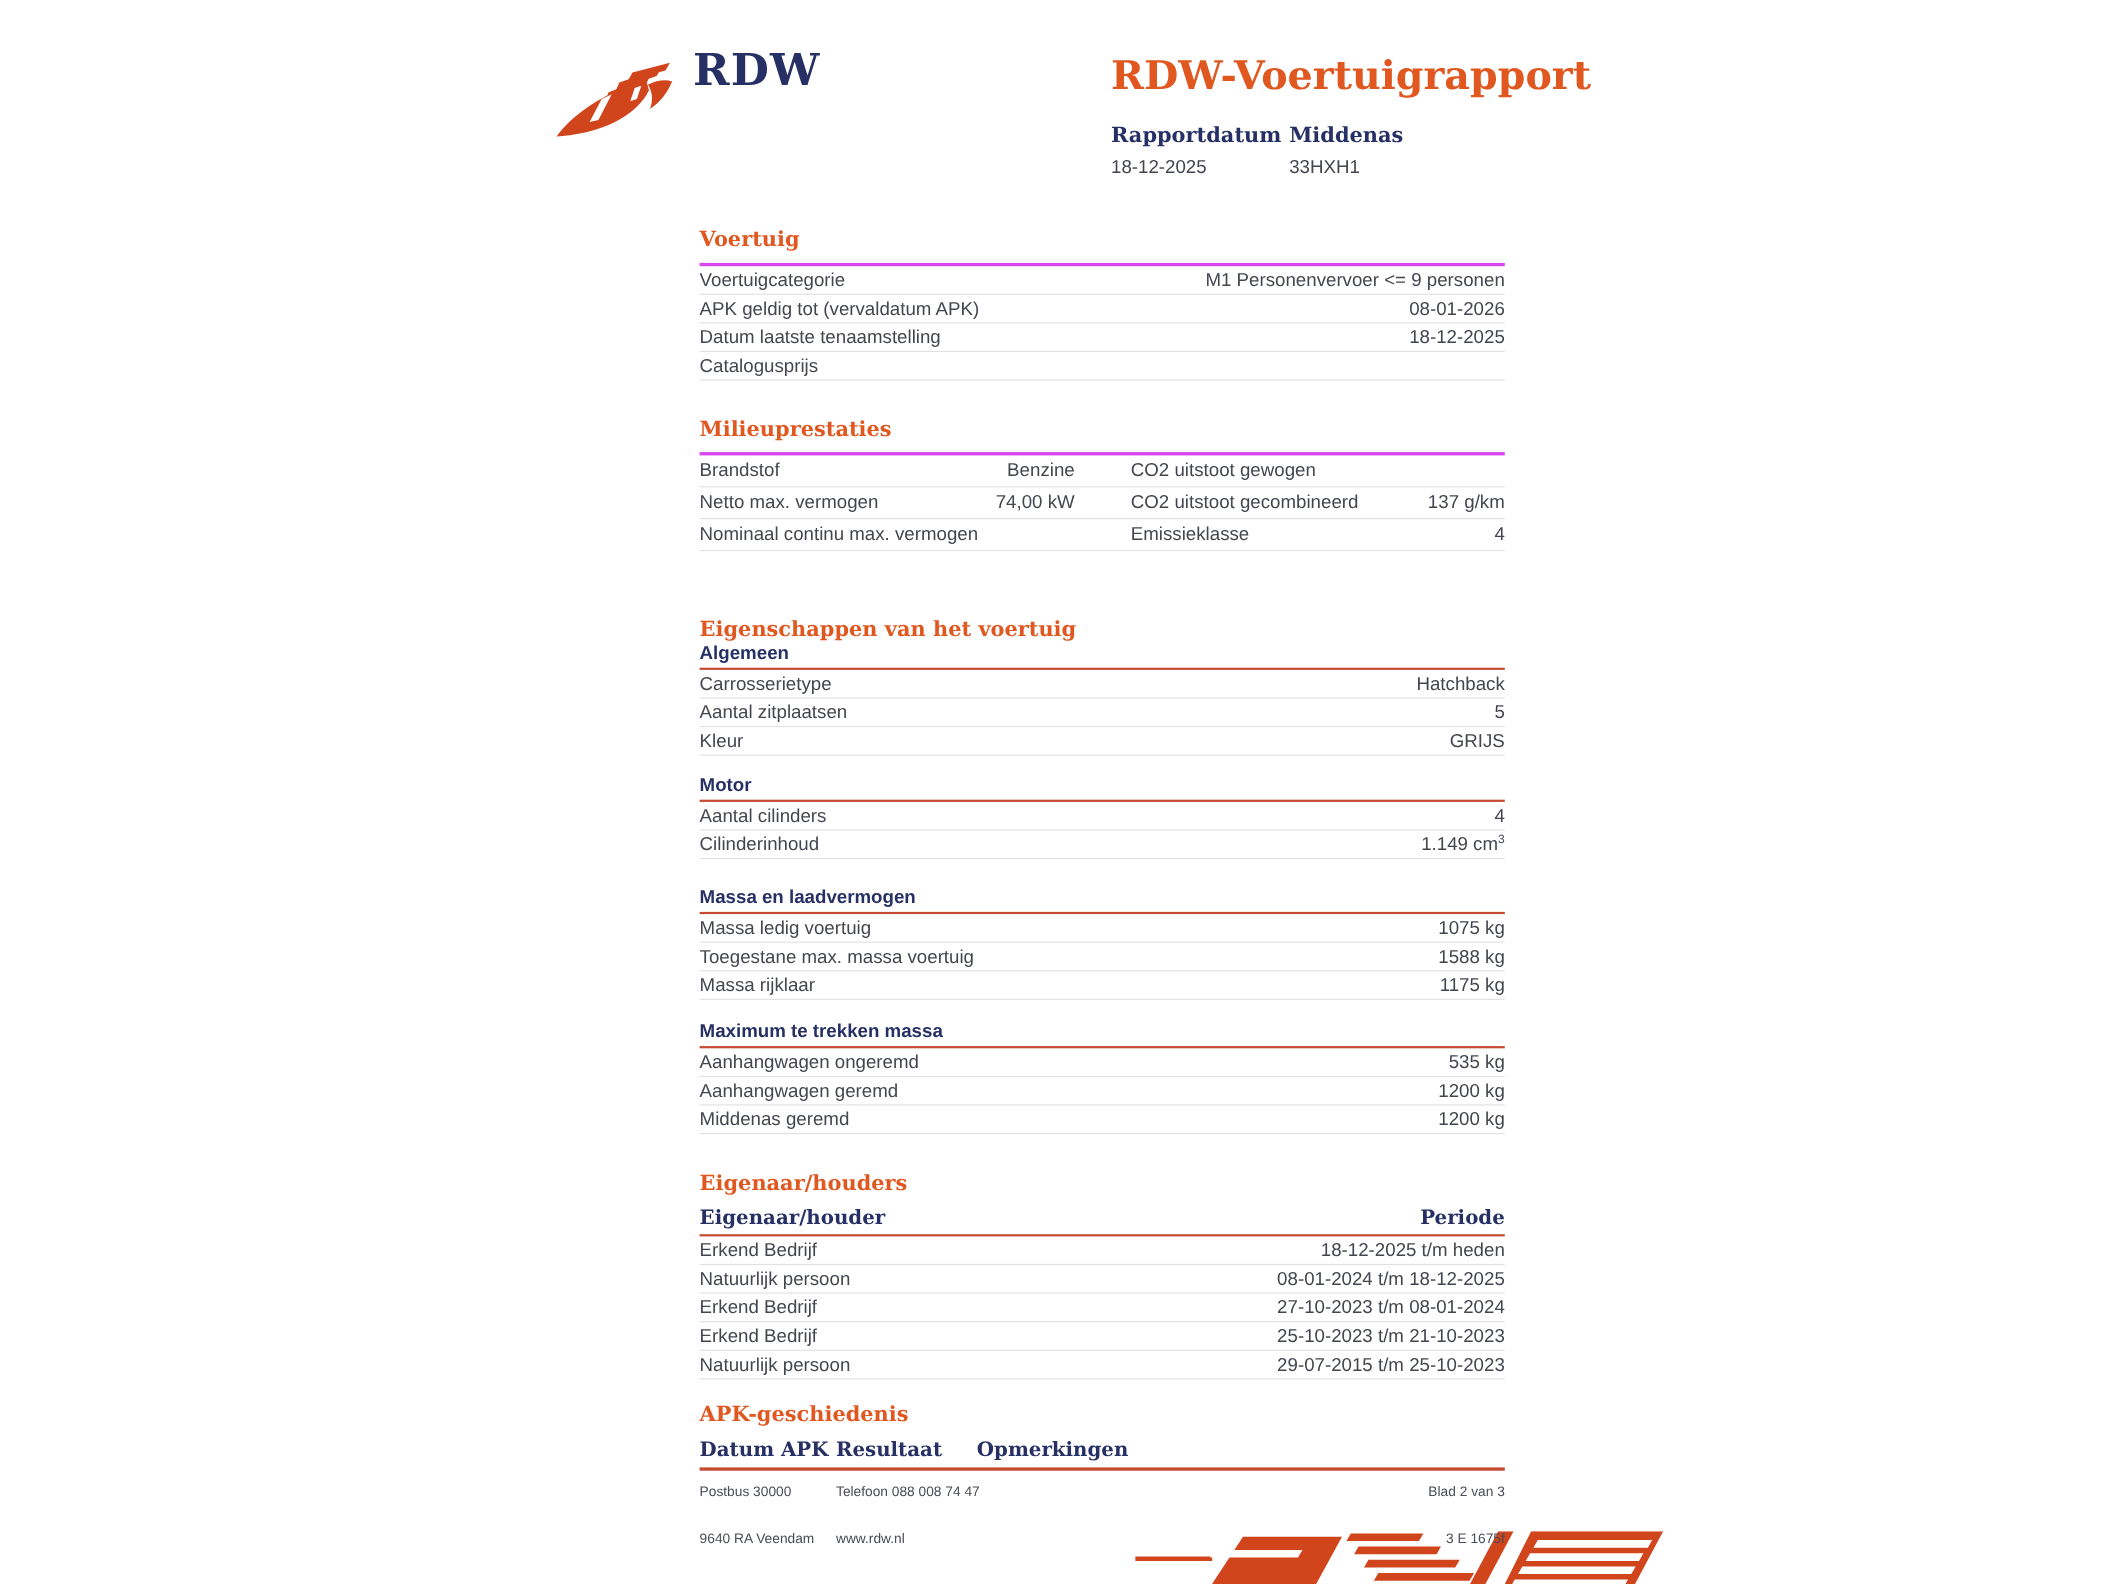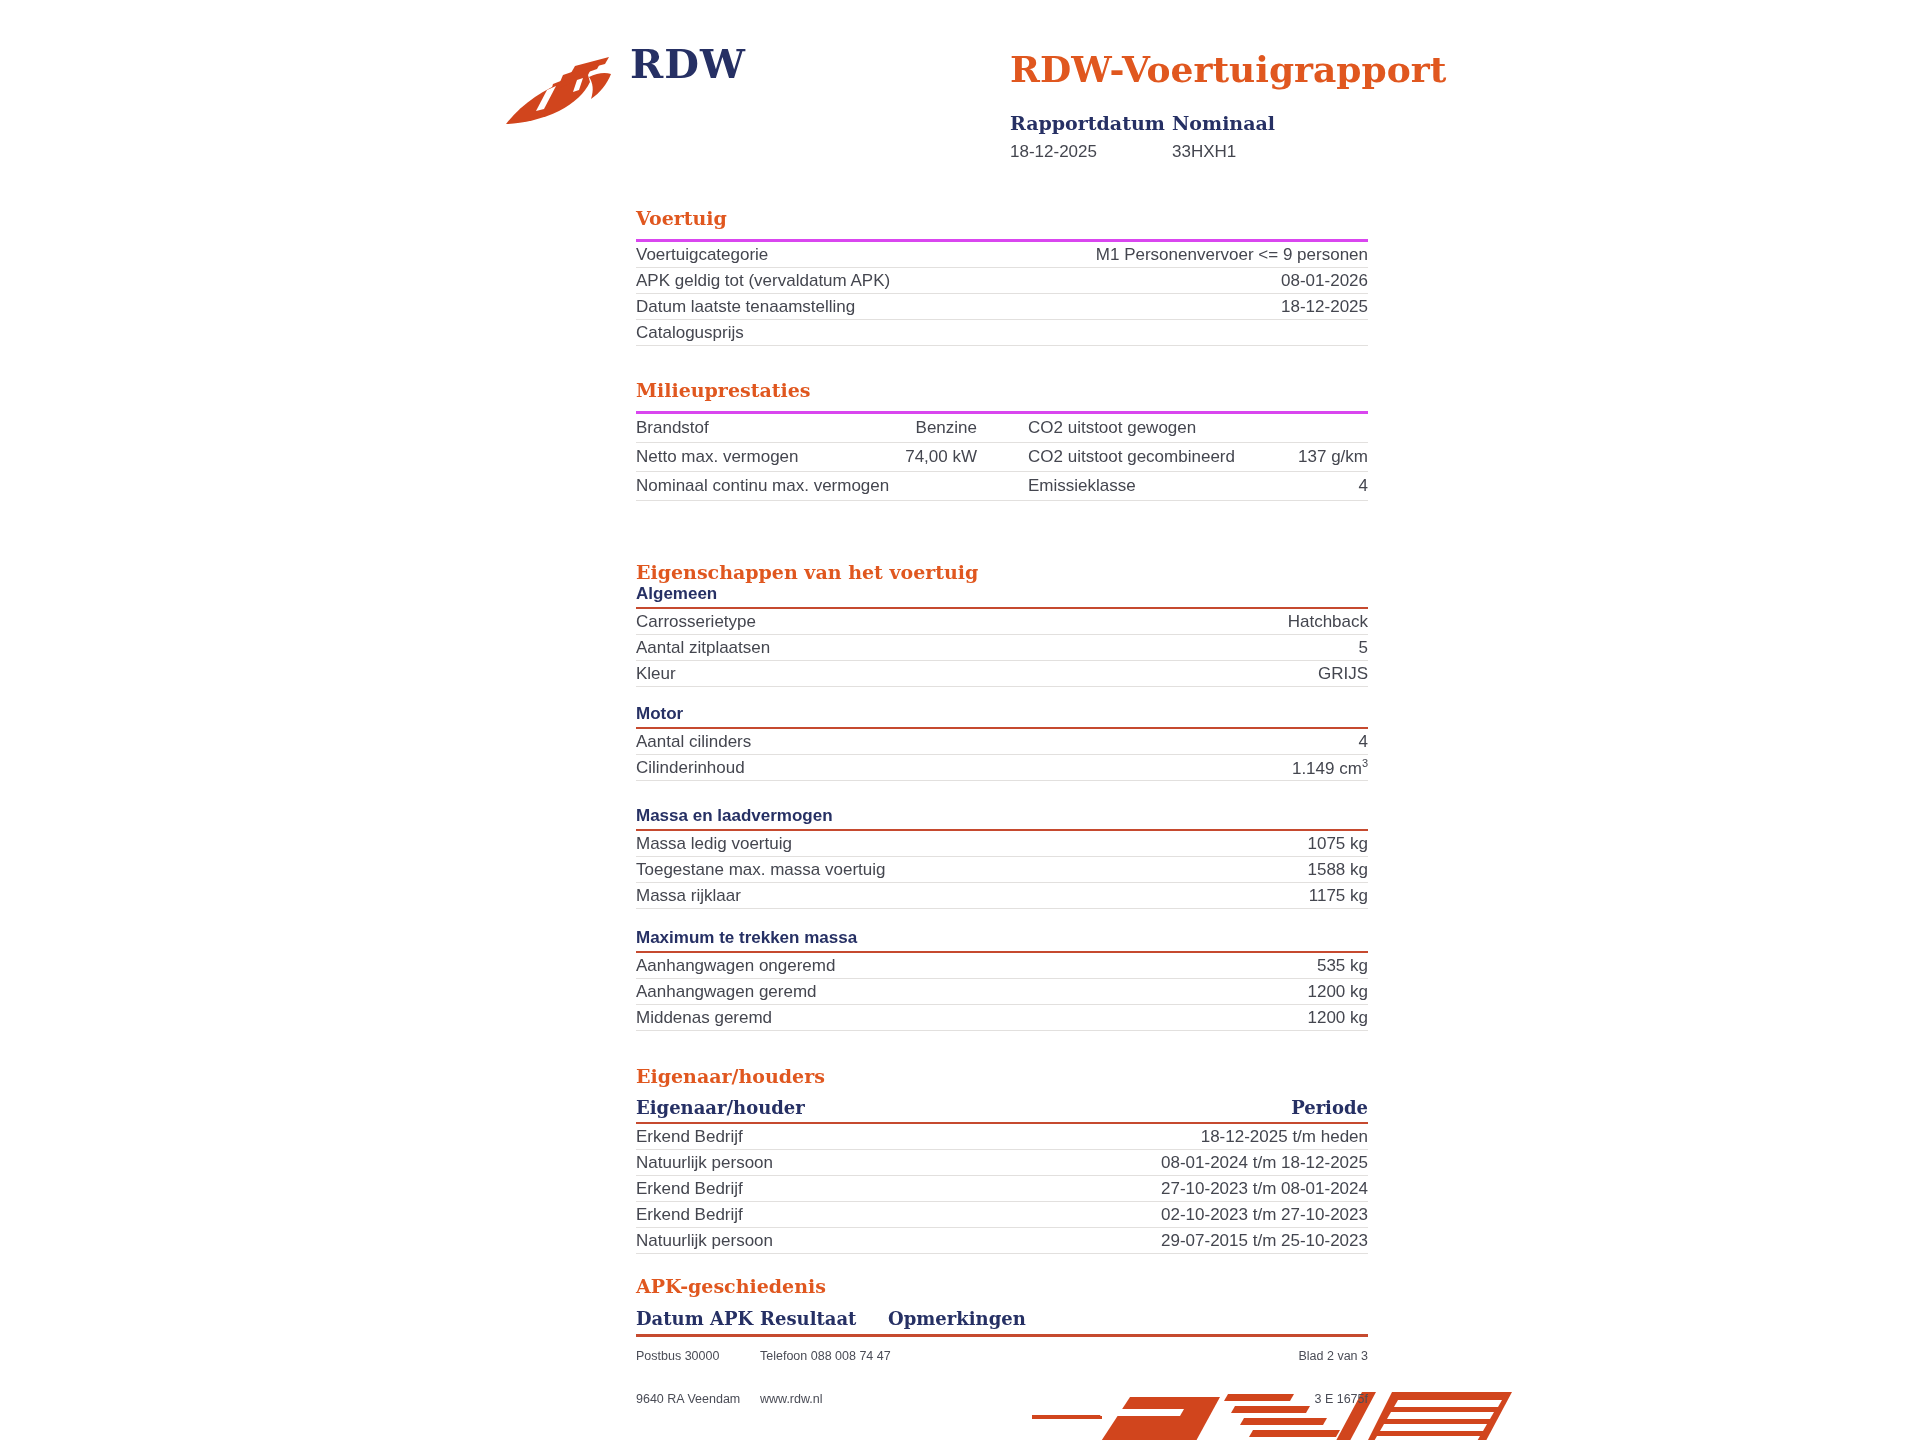--- a/index.html
+++ b/index.html
@@ -77,21 +77,21 @@
       <path d="M44 34 L53 30 L41 53 L33 55 Z"></path>
       <path d="M74 24 L80 22 L76 34 L70 36 Z"></path>
     </g>
   </svg>
   <div class="logo-text">RDW</div>
 
   <div class="doc-title">RDW-Voertuigrapport</div>
 
   <div class="meta">
     <span class="lbl">Rapportdatum</span>
-    <span class="lbl c2">Nominaal</span>
+    <span class="lbl c2">Middenas</span>
     <span class="val">18-12-2025</span>
     <span class="val c2">33HXH1</span>
   </div>
 
   <div class="sec" style="top:206px">
     <div class="sec-title">Voertuig</div>
     <div class="tbl">
       <div class="row">
         <span class="lab">Voertuigcategorie</span>
         <span class="valr">M1 Personenvervoer &lt;= 9 personen</span>
@@ -241,21 +241,21 @@
       <div class="row">
         <span class="lab">Natuurlijk persoon</span>
         <span class="valr">08-01-2024 t/m 18-12-2025</span>
       </div>
       <div class="row">
         <span class="lab">Erkend Bedrijf</span>
         <span class="valr">27-10-2023 t/m 08-01-2024</span>
       </div>
       <div class="row">
         <span class="lab">Erkend Bedrijf</span>
-        <span class="valr">02-10-2023 t/m 27-10-2023</span>
+        <span class="valr">25-10-2023 t/m 21-10-2023</span>
       </div>
       <div class="row">
         <span class="lab">Natuurlijk persoon</span>
         <span class="valr">29-07-2015 t/m 25-10-2023</span>
       </div>
     </div>
   </div>
 
   <div class="sec" style="top:1274px">
     <div class="sec-title">APK-geschiedenis</div>

